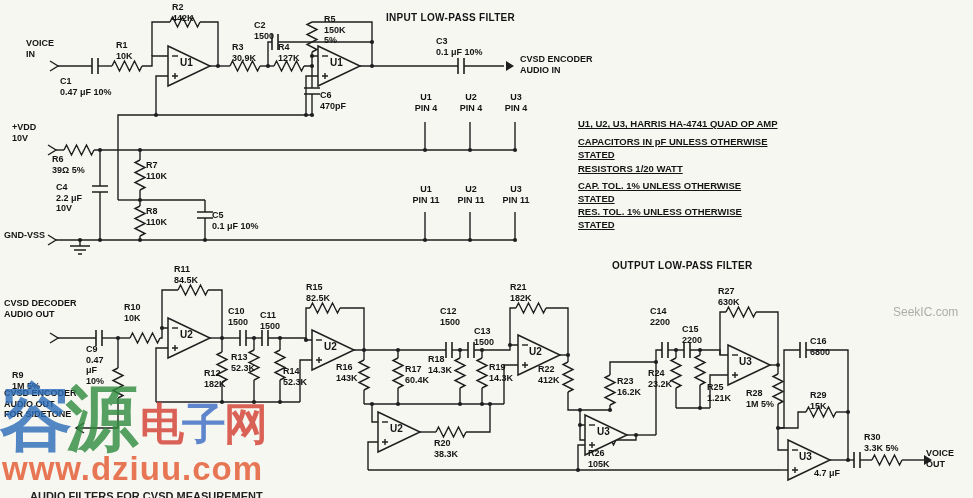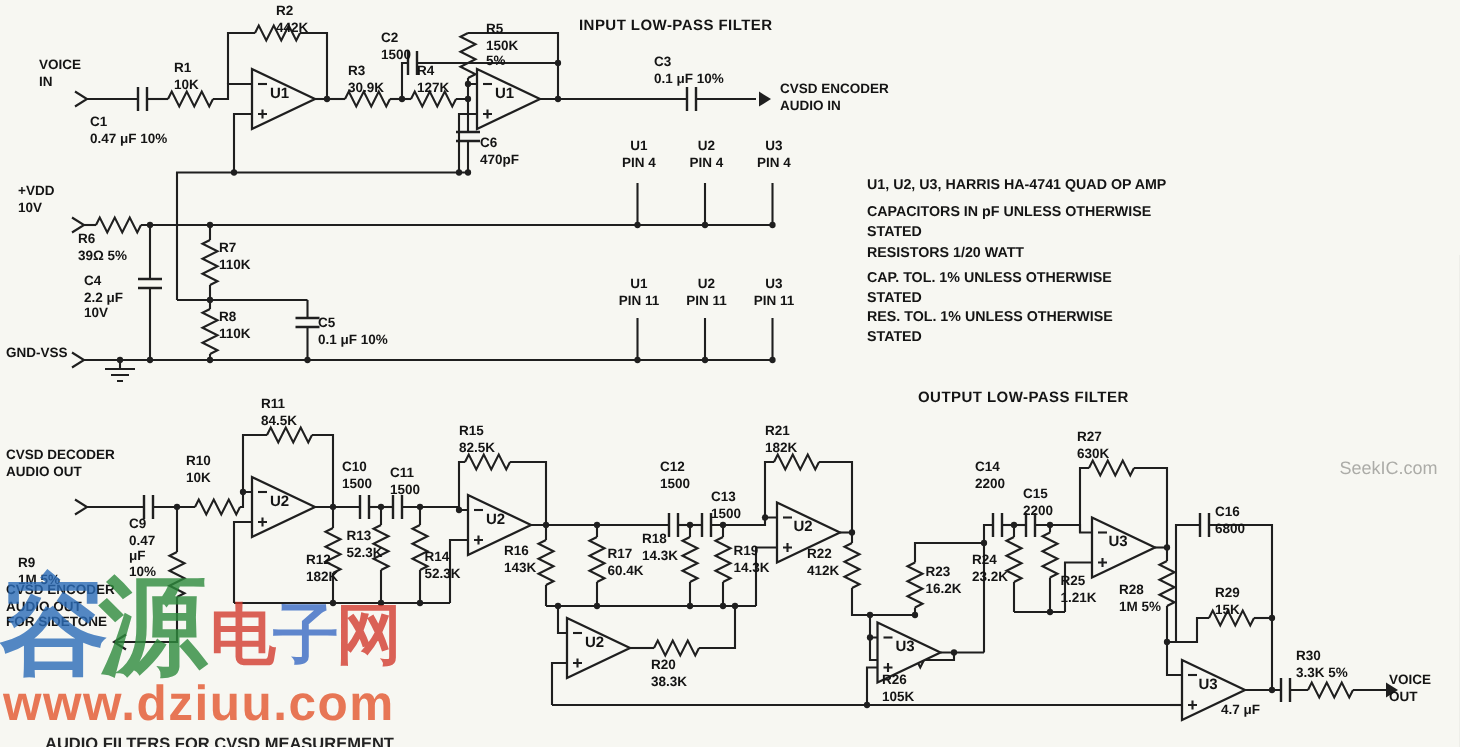--- a/index.html
+++ b/index.html
@@ -2,21 +2,21 @@
 <html><head>
 <meta charset="utf-8">
 <style>
   html,body{margin:0;padding:0;background:#e8e8e2;}
   #page{position:relative;width:973px;height:498px;background:#f7f7f2;overflow:hidden;
         font-family:"Liberation Sans",sans-serif;}
   #cv{position:absolute;left:0;top:0;}
   .lbl{position:absolute;font:bold 9px/10.5px "Liberation Sans",sans-serif;color:#141414;
        white-space:pre-line;z-index:3;}
   .pin{width:40px;text-align:center;}
-  .note{font:bold 9.5px/12.5px "Liberation Sans",sans-serif;}
+  .note{font:bold 9.5px/12.5px "Liberation Sans",sans-serif;text-decoration:underline;}
   .ttl{font:bold 10px/11px "Liberation Sans",sans-serif;letter-spacing:.3px;}
   .op{font:bold 10px/10px "Liberation Sans",sans-serif;}
   .wm{position:absolute;z-index:6;font-weight:bold;opacity:.8;line-height:1;}
   .cap{position:absolute;font:bold 11px/12px "Liberation Sans",sans-serif;color:#222;z-index:3;}
 </style>
 </head>
 <body>
 
 <div id="page">
   <svg id="cv" width="973" height="498">
@@ -304,21 +304,21 @@
 PIN 11</div>
   <div class="lbl pin" style="left:451px;top:184px">U2
 PIN 11</div>
   <div class="lbl pin" style="left:496px;top:184px">U3
 PIN 11</div>
 
   <div class="lbl" style="left:60px;top:76px">C1
 0.47 μF  10%</div>
   <div class="lbl" style="left:116px;top:40px">R1
 10K</div>
-  <div class="lbl" style="left:184px;top:2px">R2
+  <div class="lbl" style="left:172px;top:2px">R2
 442K</div>
   <div class="lbl" style="left:232px;top:42px">R3
 30.9K</div>
   <div class="lbl" style="left:254px;top:20px">C2
 1500</div>
   <div class="lbl" style="left:278px;top:42px">R4
 127K</div>
   <div class="lbl" style="left:324px;top:14px">R5
 150K
 5%</div>

